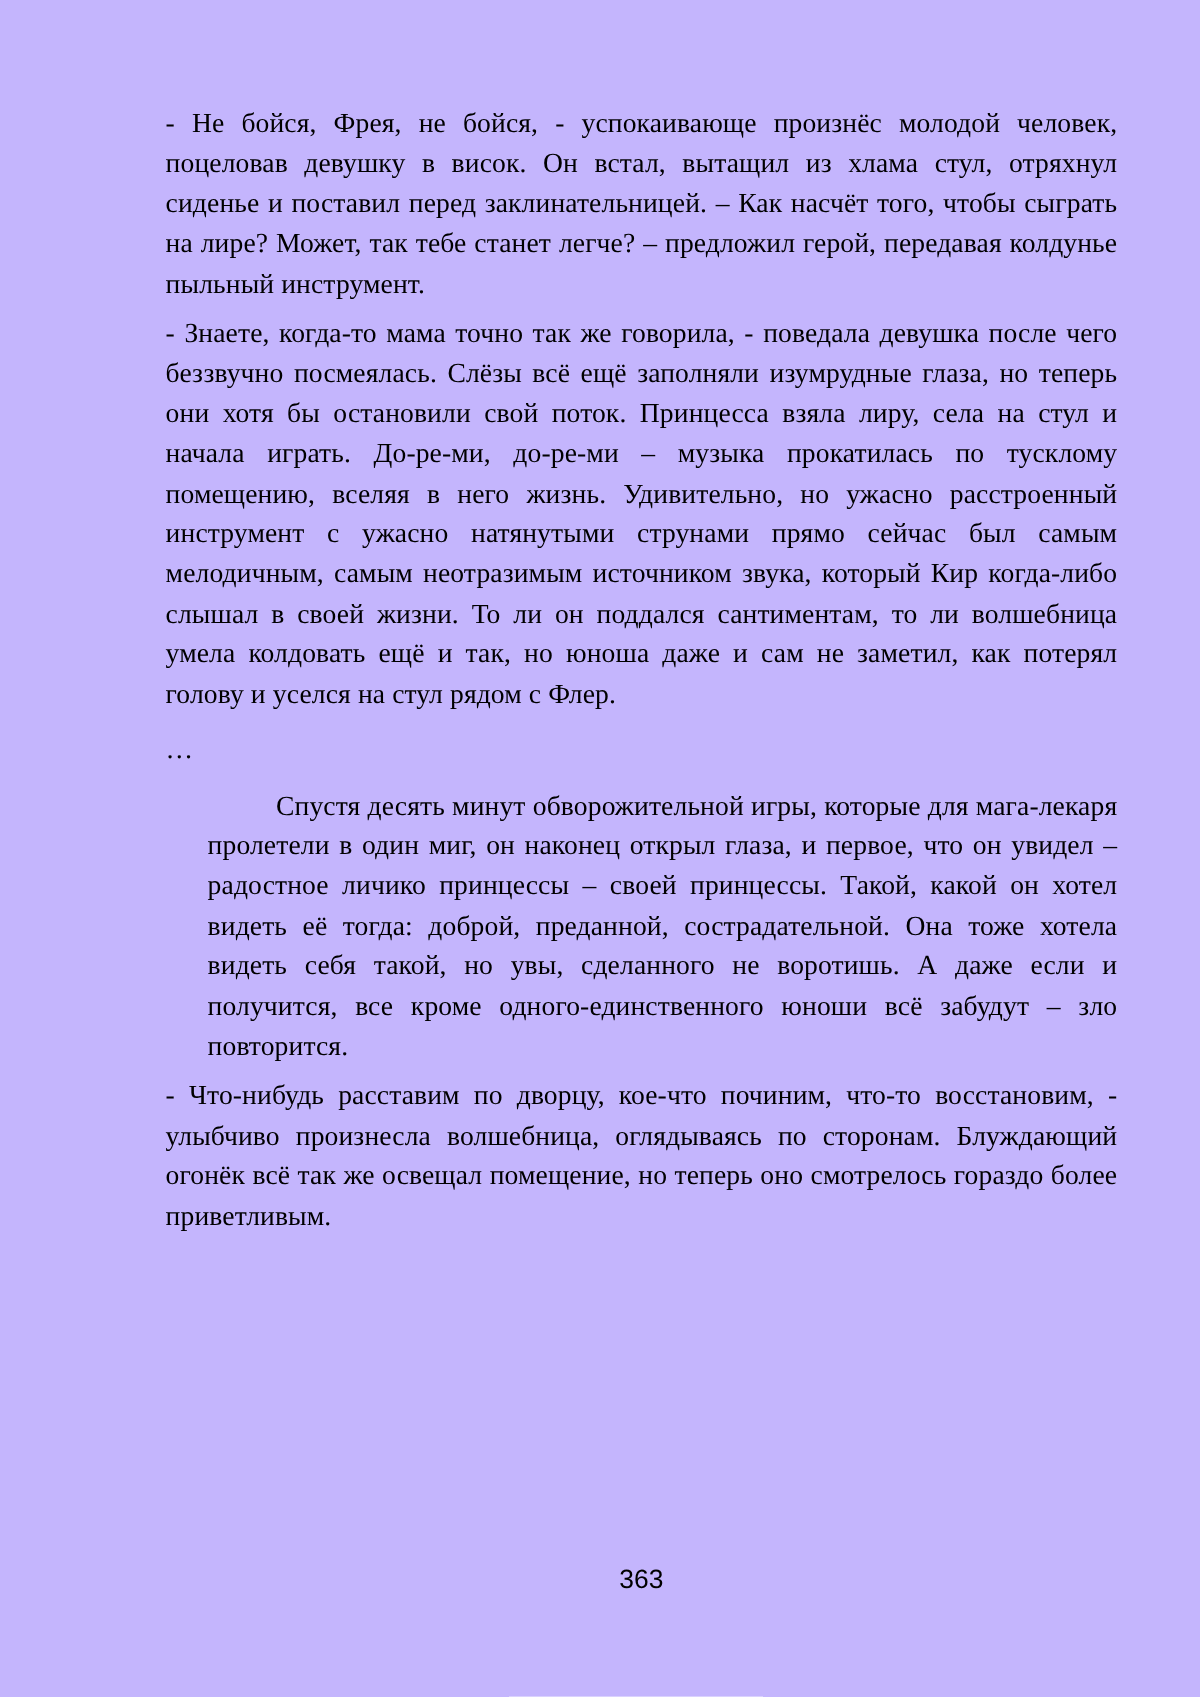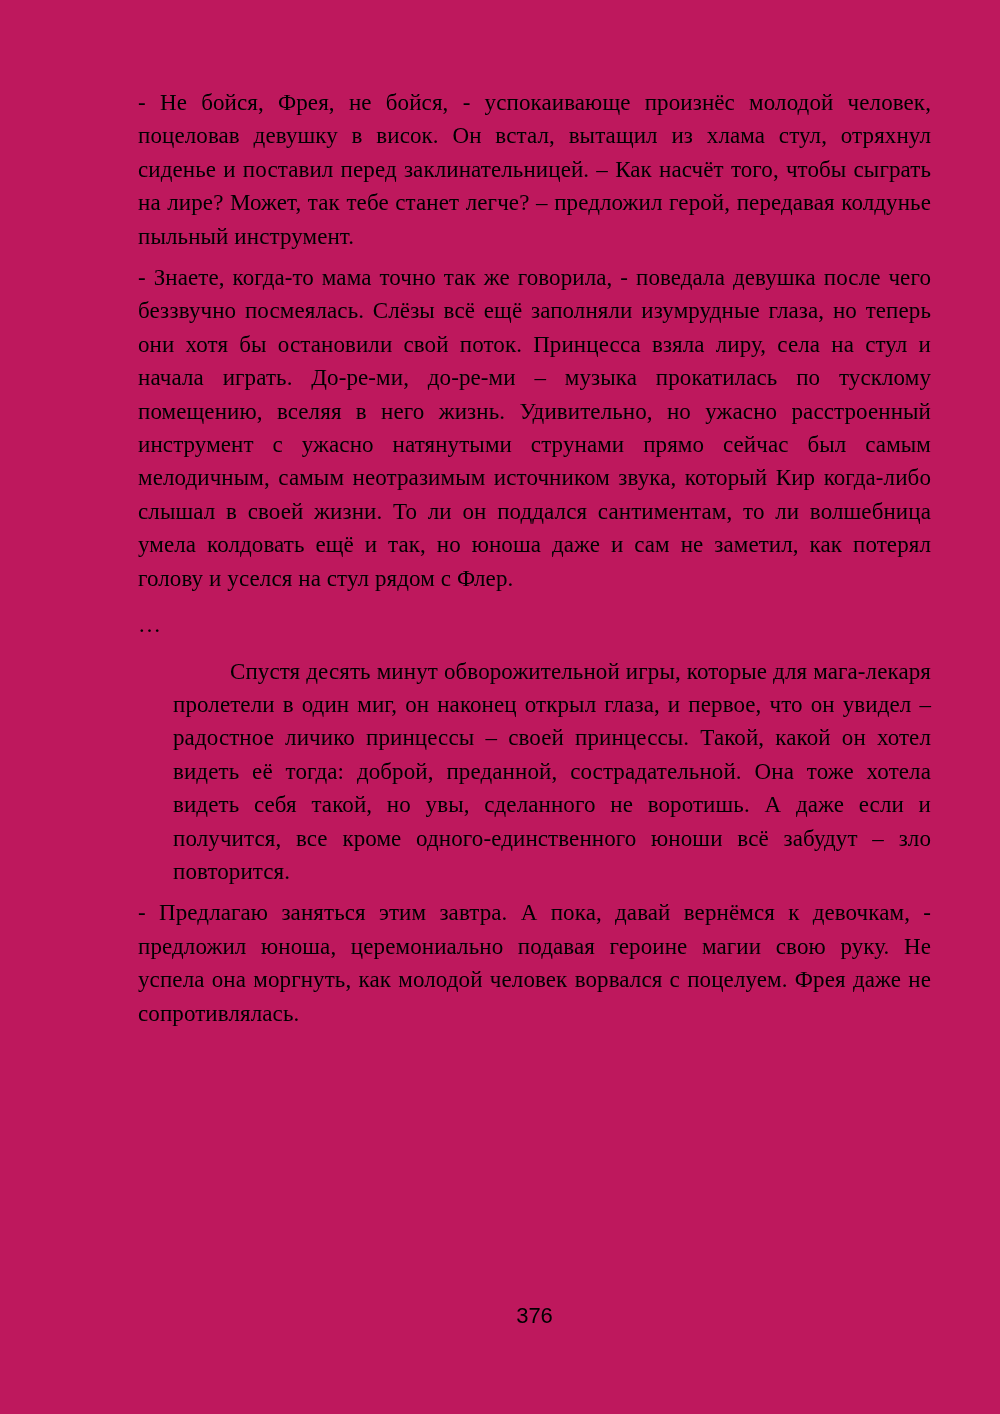--- a/index.html
+++ b/index.html
@@ -4,21 +4,21 @@
 <style>
   html, body {
     margin: 0;
     padding: 0;
     background: #ffffff;
   }
   .page {
     position: relative;
     width: 1000px;
     height: 1414px;
-    background: #be185d;
+    background: #c4b5fd;
     color: #000000;
     font-family: "Liberation Serif", "DejaVu Serif", serif;
     overflow: hidden;
   }
   .text-block {
     position: absolute;
     left: 138px;
     top: 86px;
     width: 793px;
     font-size: 23px;
@@ -52,18 +52,18 @@
 </style>
 </head>
 <body>
 
 <div class="page">
   <div class="text-block">
       <p class="para dialogue">- Не бойся, Фрея, не бойся, - успокаивающе произнёс молодой человек, поцеловав девушку в висок. Он встал, вытащил из хлама стул, отряхнул сиденье и поставил перед заклинательницей. – Как насчёт того, чтобы сыграть на лире? Может, так тебе станет легче? – предложил герой, передавая колдунье пыльный инструмент.</p>
       <p class="para dialogue">- Знаете, когда-то мама точно так же говорила, - поведала девушка после чего беззвучно посмеялась. Слёзы всё ещё заполняли изумрудные глаза, но теперь они хотя бы остановили свой поток. Принцесса взяла лиру, села на стул и начала играть. До-ре-ми, до-ре-ми – музыка прокатилась по тусклому помещению, вселяя в него жизнь. Удивительно, но ужасно расстроенный инструмент с ужасно натянутыми струнами прямо сейчас был самым мелодичным, самым неотразимым источником звука, который Кир когда-либо слышал в своей жизни. То ли он поддался сантиментам, то ли волшебница умела колдовать ещё и так, но юноша даже и сам не заметил, как потерял голову и уселся на стул рядом с Флер.</p>
       <p class="para separator">…</p>
       <p class="para indented">Спустя десять минут обворожительной игры, которые для мага-лекаря пролетели в один миг, он наконец открыл глаза, и первое, что он увидел – радостное личико принцессы – своей принцессы. Такой, какой он хотел видеть её тогда: доброй, преданной, сострадательной. Она тоже хотела видеть себя такой, но увы, сделанного не воротишь. А даже если и получится, все кроме одного-единственного юноши всё забудут – зло повторится.</p>
-      <p class="para dialogue">- Предлагаю заняться этим завтра. А пока, давай вернёмся к девочкам, - предложил юноша, церемониально подавая героине магии свою руку. Не успела она моргнуть, как молодой человек ворвался с поцелуем. Фрея даже не сопротивлялась.</p>
+      <p class="para dialogue">- Что-нибудь расставим по дворцу, кое-что починим, что-то восстановим, - улыбчиво произнесла волшебница, оглядываясь по сторонам. Блуждающий огонёк всё так же освещал помещение, но теперь оно смотрелось гораздо более приветливым.</p>
     </div>
   <div class="footer">
-    <span>376</span>
+    <span>363</span>
   </div>
 </div>
 
 </body></html>

